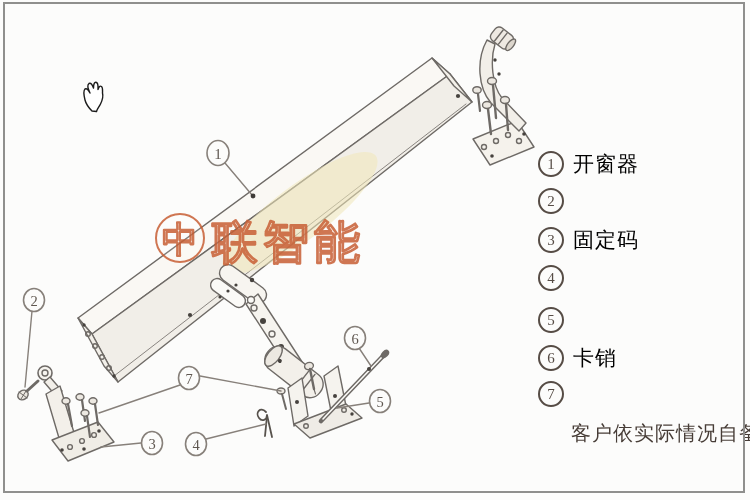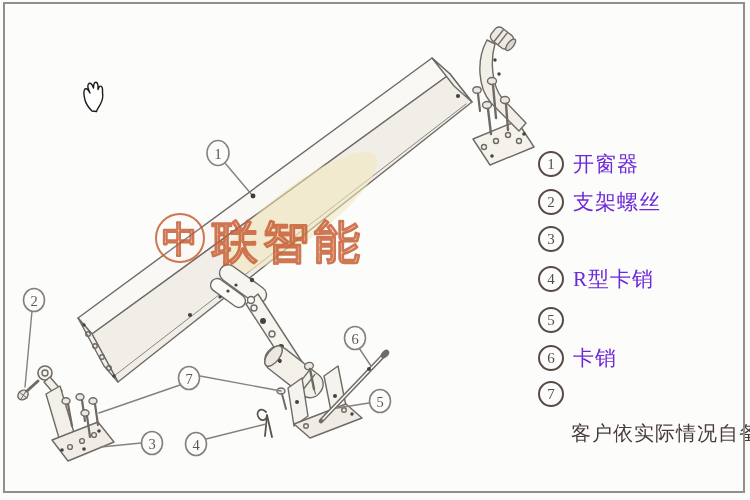--- a/index.html
+++ b/index.html
@@ -18,21 +18,21 @@
   .legend-row{
     position:absolute;display:flex;align-items:center;gap:9px;white-space:nowrap;
   }
   .lg-circle{
     width:22px;height:22px;border:2px solid #564c45;border-radius:50%;
     display:flex;align-items:center;justify-content:center;
     font-size:15px;line-height:1;color:#564c45;flex:0 0 auto;
     font-family:"Liberation Serif","DejaVu Serif",serif;
   }
   .lg-label{
-    font-size:21px;letter-spacing:1px;color:#6d28d9;text-align:center;
+    font-size:21px;letter-spacing:1px;color:#000000;text-align:center;
   }
   .lg-note{
     position:absolute;left:33px;font-size:20px;letter-spacing:1px;color:#473d37;white-space:nowrap;
   }
 </style>
 </head>
 <body>
 
 <div id="stage">
 
@@ -256,28 +256,27 @@
     </g>
   </svg>
 
   <div class="legend">
     <div class="legend-row" style="top:150px">
       <span class="lg-circle">1</span>
       <span class="lg-label">开窗器</span>
     </div>
     <div class="legend-row" style="top:188px">
       <span class="lg-circle">2</span>
-      <span class="lg-label">支架螺丝</span>
     </div>
     <div class="legend-row" style="top:226px">
       <span class="lg-circle">3</span>
+      <span class="lg-label">固定码</span>
     </div>
     <div class="legend-row" style="top:265px">
       <span class="lg-circle">4</span>
-      <span class="lg-label">R型卡销</span>
     </div>
     <div class="legend-row" style="top:307px">
       <span class="lg-circle">5</span>
     </div>
     <div class="legend-row" style="top:344px">
       <span class="lg-circle">6</span>
       <span class="lg-label">卡销</span>
     </div>
     <div class="legend-row" style="top:381px">
       <span class="lg-circle">7</span>

